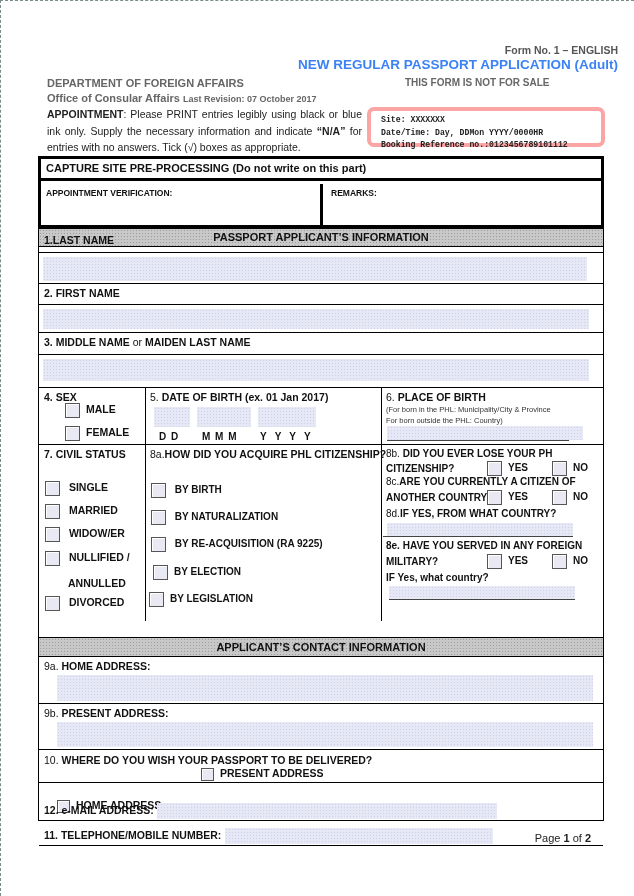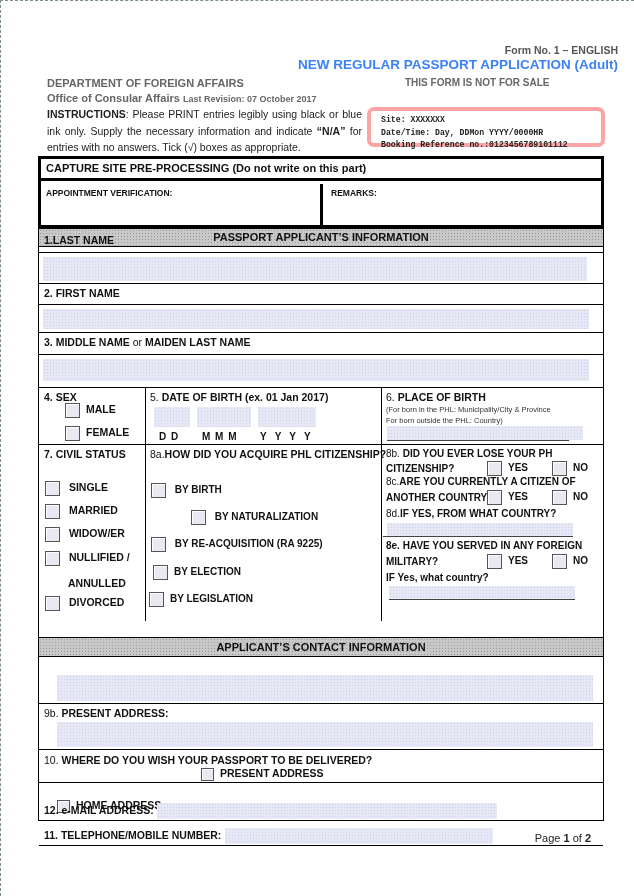--- a/index.html
+++ b/index.html
@@ -54,21 +54,21 @@
 
 <div class="abs hdr-right form-no">Form No. 1 – ENGLISH</div>
 <div class="abs hdr-right title">NEW REGULAR PASSPORT APPLICATION (Adult)</div>
 <div class="abs not-sale">THIS FORM IS NOT FOR SALE</div>
 <div class="abs dept">DEPARTMENT OF FOREIGN AFFAIRS</div>
 <div class="abs office">
   <span>Office of Consular Affairs</span>
   <small>Last Revision: 07 October 2017</small>
 </div>
 <div class="abs instr">
-  <b>INSTRUCTIONS</b><span>: Please PRINT entries legibly using black or blue ink only. Supply the necessary information and indicate </span><b>“N/A”</b><span> for entries with no answers. Tick (√) boxes as appropriate.</span>
+  <b>APPOINTMENT</b><span>: Please PRINT entries legibly using black or blue ink only. Supply the necessary information and indicate </span><b>“N/A”</b><span> for entries with no answers. Tick (√) boxes as appropriate.</span>
 </div>
 <div class="abs booking">
   <div>Site: XXXXXXX</div>
   <div>Date/Time: Day, DDMon YYYY/0000HR</div>
   <div>Booking Reference no.:0123456789101112</div>
 </div>
 
 <div class="abs capture">
   <div class="row1">CAPTURE SITE PRE-PROCESSING (Do not write on this part)</div>
   <div class="left">APPOINTMENT VERIFICATION:</div>
@@ -128,21 +128,21 @@
     <div class="lbl b" style="position:absolute; left:0; top:0;">7. CIVIL STATUS</div>
     <div class="opt" style="left:6px; top:36px;"><span class="cb"></span>&nbsp;<span>SINGLE</span></div>
     <div class="opt" style="left:6px; top:59px;"><span class="cb"></span>&nbsp;<span>MARRIED</span></div>
     <div class="opt" style="left:6px; top:82px;"><span class="cb"></span>&nbsp;<span>WIDOW/ER</span></div>
     <div class="opt" style="left:6px; top:106px;"><span class="cb"></span>&nbsp;<span>NULLIFIED /</span></div>
     <div class="opt" style="left:29px; top:132px;">ANNULLED</div>
     <div class="opt" style="left:6px; top:151px;"><span class="cb"></span>&nbsp;<span>DIVORCED</span></div>
 
     <div class="lbl" style="position:absolute; left:106px; top:0;"><span>8a.</span><b>HOW DID YOU ACQUIRE PHL CITIZENSHIP?</b></div>
     <div class="opt" style="left:112px; top:38px; font-size:10px;"><span class="cb"></span>&nbsp;<span>BY BIRTH</span></div>
-    <div class="opt" style="left:112px; top:65px; font-size:10px;margin-left:40px;"><span class="cb"></span>&nbsp;<span>BY NATURALIZATION</span></div>
+    <div class="opt" style="left:112px; top:65px; font-size:10px;"><span class="cb"></span>&nbsp;<span>BY NATURALIZATION</span></div>
     <div class="opt" style="left:112px; top:92px; font-size:10px;"><span class="cb"></span>&nbsp;<span>BY RE-ACQUISITION (RA 9225)</span></div>
     <div class="opt" style="left:114px; top:120px; font-size:10px;"><span class="cb"></span><span>BY ELECTION</span></div>
     <div class="opt" style="left:110px; top:147px; font-size:10px;"><span class="cb"></span><span>BY LEGISLATION</span></div>
 
     <div class="opt" style="left:347px; top:3px; font-size:10px;"><span style="font-weight:normal">8b. </span><span>DID YOU EVER LOSE YOUR PH</span></div>
     <div class="opt" style="left:347px; top:18px; font-size:10px;">CITIZENSHIP?</div>
     <div class="opt" style="left:448px; top:16px; font-size:10px;"><span class="cb"></span><span>YES</span></div>
     <div class="opt" style="left:513px; top:16px; font-size:10px;"><span class="cb"></span><span>NO</span></div>
 
     <div class="opt" style="left:347px; top:31px; font-size:10px;"><span style="font-weight:normal">8c.</span><span>ARE YOU CURRENTLY A CITIZEN OF</span></div>
@@ -161,20 +161,21 @@
     <div class="opt" style="left:347px; top:127px; font-size:10px;">IF Yes, what country?</div>
     <div class="fill" style="left:350px; top:141px; width:186px; height:13px;"></div>
     <div class="uline" style="left:350px; top:154px; width:186px;"></div>
   </div>
 </div>
 
 <div class="abs sect" style="top:637px; left:38px; width:566px; height:20px; line-height:18px;">APPLICANT’S CONTACT INFORMATION</div>
 
 <div class="abs tbl" style="top:657px; height:164px; border-bottom:1px solid #000;">
   <div class="row" style="top:0; height:47px;">
+    <div class="lbl"><span>9a. </span><b>HOME ADDRESS:</b></div>
     <div class="fill" style="left:18px; top:18px; width:536px; height:26px;"></div>
   </div>
   <div class="row" style="top:47px; height:46px;">
     <div class="lbl"><span>9b. </span><b>PRESENT ADDRESS:</b></div>
     <div class="fill" style="left:18px; top:18px; width:536px; height:25px;"></div>
   </div>
   <div class="row" style="top:93px; height:33px;">
     <div class="lbl" style="padding-top:4px;"><span>10. </span><b>WHERE DO YOU WISH YOUR PASSPORT TO BE DELIVERED?</b></div>
     <div class="opt" style="left:18px; top:17px; font-size:10.5px;margin-top:32px;"><span class="cb" style="width:13px;height:13px;"></span><span>HOME ADDRESS</span></div>
     <div class="opt" style="left:162px; top:17px; font-size:10.5px;"><span class="cb" style="width:13px;height:13px;"></span><span>PRESENT ADDRESS</span></div>

